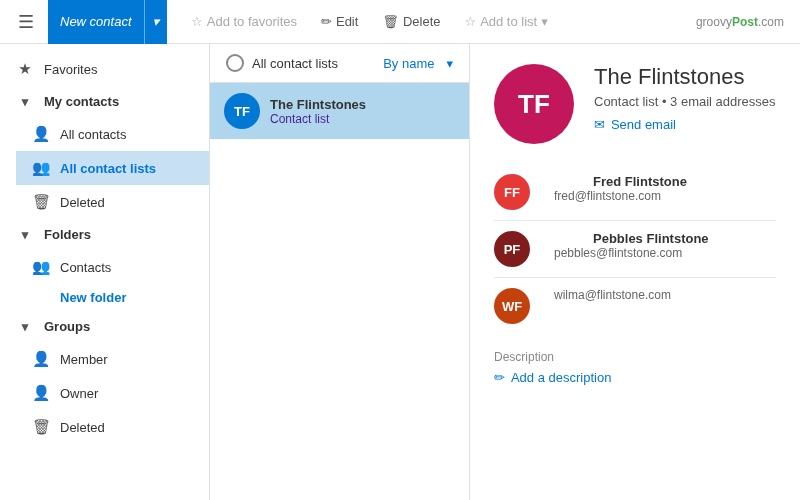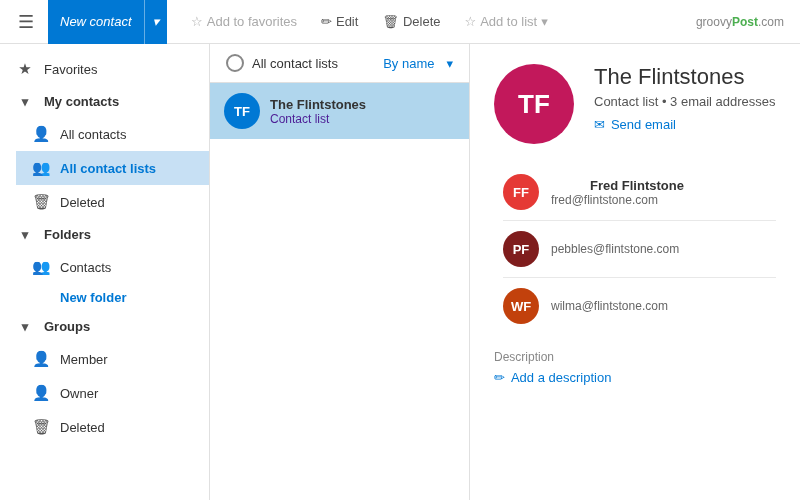--- a/index.html
+++ b/index.html
@@ -171,25 +171,24 @@
     }
     .detail-info h1 { font-size: 22px; font-weight: 300; color: #333; margin-bottom: 4px; }
     .detail-info .detail-meta { font-size: 13px; color: #555; margin-bottom: 8px; }
     .send-email-link {
       display: flex; align-items: center; gap: 6px;
       color: #0078d4; font-size: 13px; cursor: pointer;
     }
 
     .member-list { margin-top: 12px; }
     .member-item {
-      display: flex; align-items: center;
+      display: flex; 
       padding: 10px 0;
       border-bottom: 1px solid #e8e8e8;
-      gap: 12px;
-      margin-left: 9px;
+      gap: 24px;
     }
     .member-item:last-of-type { border-bottom: none; }
     .member-avatar {
       width: 36px; height: 36px;
       border-radius: 50%;
       display: flex; align-items: center; justify-content: center;
       color: #fff; font-size: 13px; font-weight: 600;
       flex-shrink: 0;
     }
     .member-details .member-name { font-size: 13px; font-weight: 600; color: #333; padding-left: 39px; }
@@ -339,20 +338,21 @@
         <div class="member-item">
       <div class="member-avatar" style="background:#e53935">FF</div>
       <div class="member-details">
         <div class="member-name">Fred Flintstone</div>
         <div class="member-email">fred@flintstone.com</div>
       </div>
     </div>
         <div class="member-item">
       <div class="member-avatar" style="background:#7f1d1d">PF</div>
       <div class="member-details">
+        <div class="member-name">Pebbles Flintstone</div>
         <div class="member-email">pebbles@flintstone.com</div>
       </div>
     </div>
         <div class="member-item">
       <div class="member-avatar" style="background:#c2410c">WF</div>
       <div class="member-details">
         <div class="member-email">wilma@flintstone.com</div>
       </div>
     </div>
       </div>

